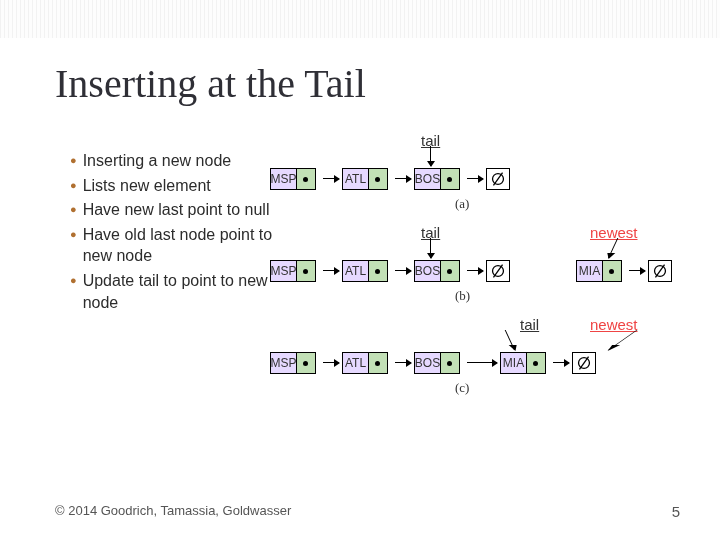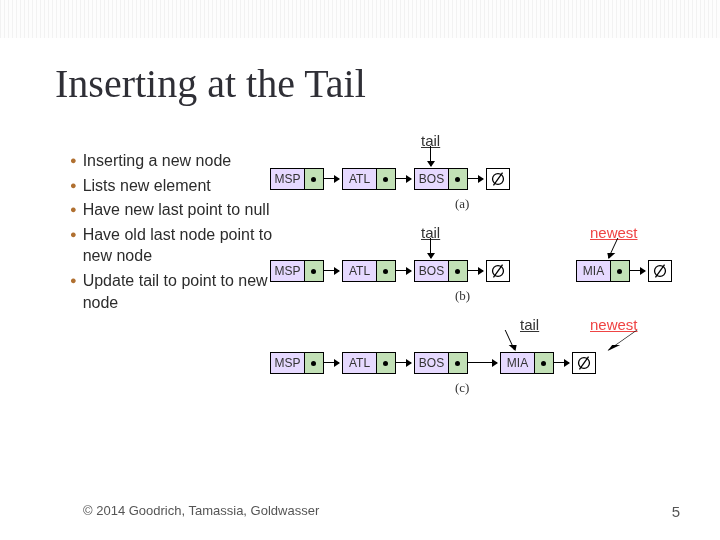--- a/index.html
+++ b/index.html
@@ -45,21 +45,20 @@
     margin-top: 3px;
   }
   .footer {
     position: absolute;
     bottom: 22px;
     left: 55px;
     right: 40px;
     font-size: 13px;
     color: #555;
     display: flex;
-    margin-left: 28px;
   }
   .footer .copy { font-family: Arial, sans-serif; }
   .footer .center { position: absolute; left: 290px; }
   .footer .pagenum { position: absolute; right: 0; font-size: 15px; }
 
   
   .diag {
     position: absolute;
     top: 140px;
     left: 270px;
@@ -71,21 +70,21 @@
   }
   .node {
     position: absolute;
     display: flex;
     height: 22px;
     border: 1px solid #000;
     font-family: Arial, sans-serif;
     font-size: 12px;
   }
   .node .lbl {
-    width: 34px;
+    width: 26px;
     background: #e6d9ff;
     display: flex;
     align-items: center;
     justify-content: center;
     border-right: 1px solid #000;
   }
   .node .ptr {
     width: 18px;
     background: #c2e0b6;
     position: relative;

